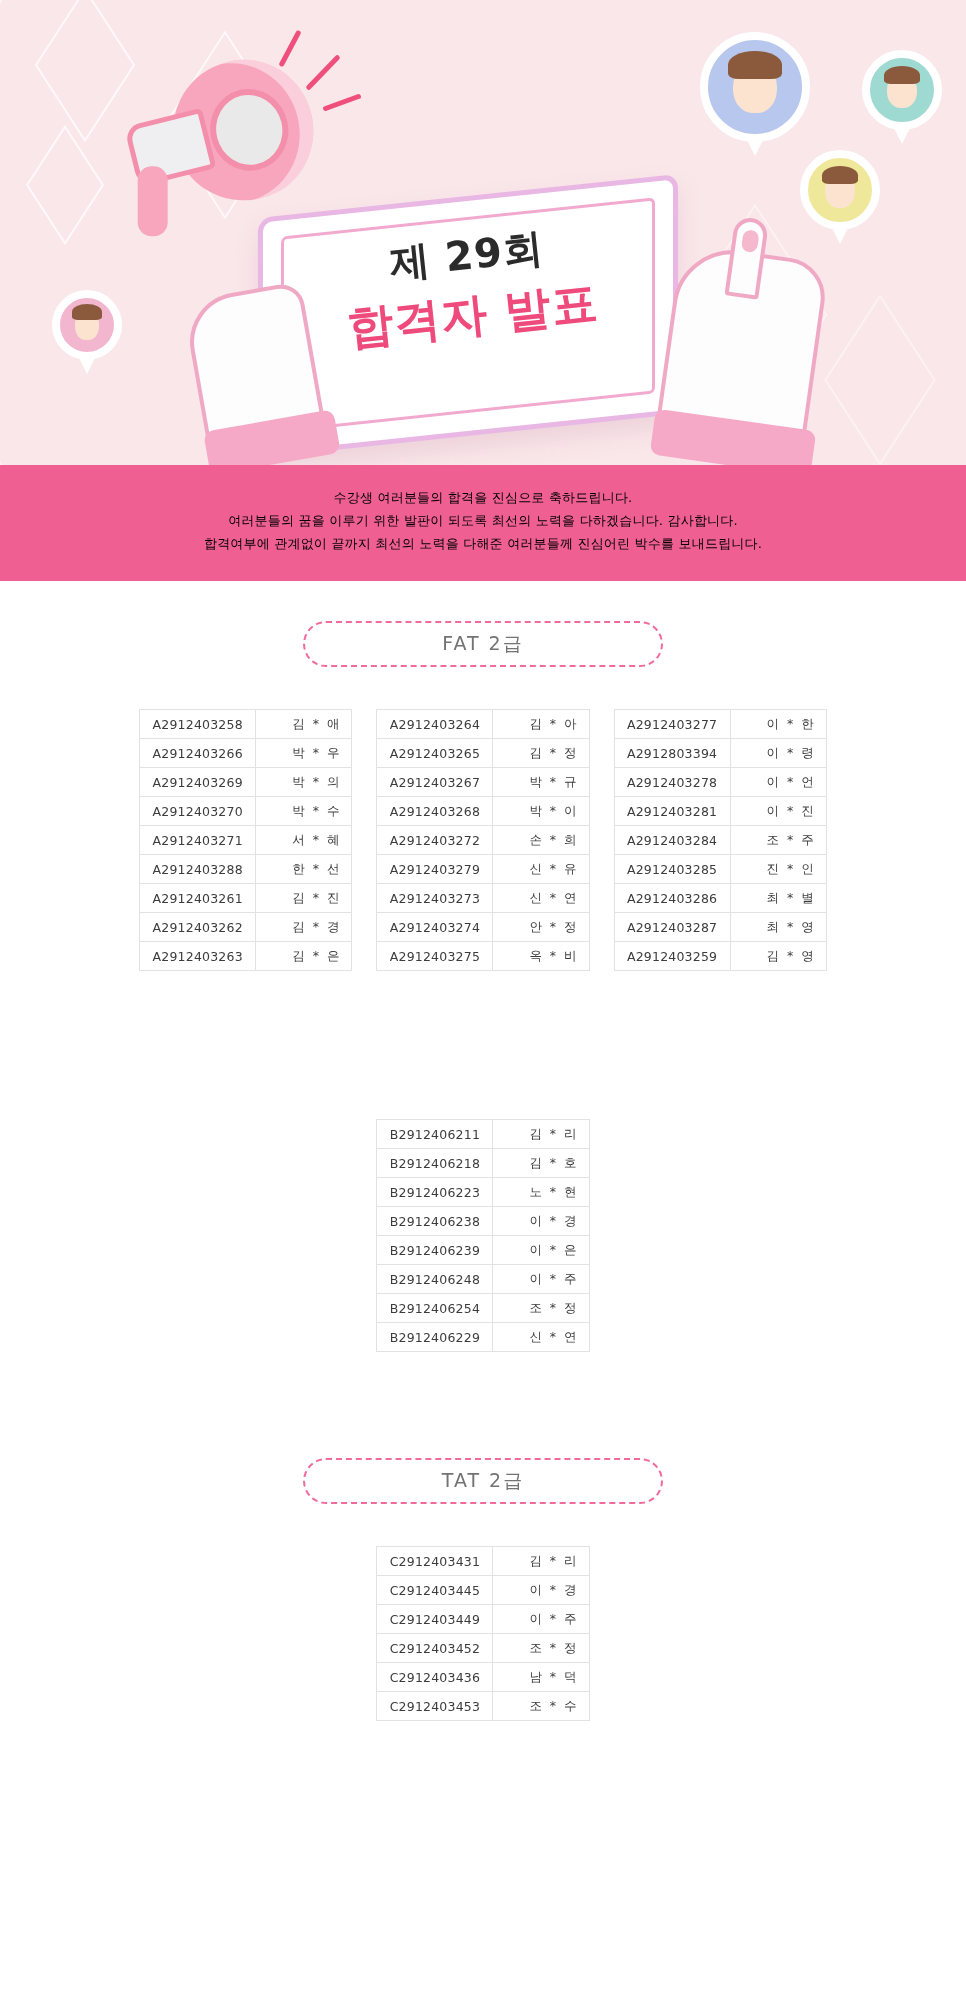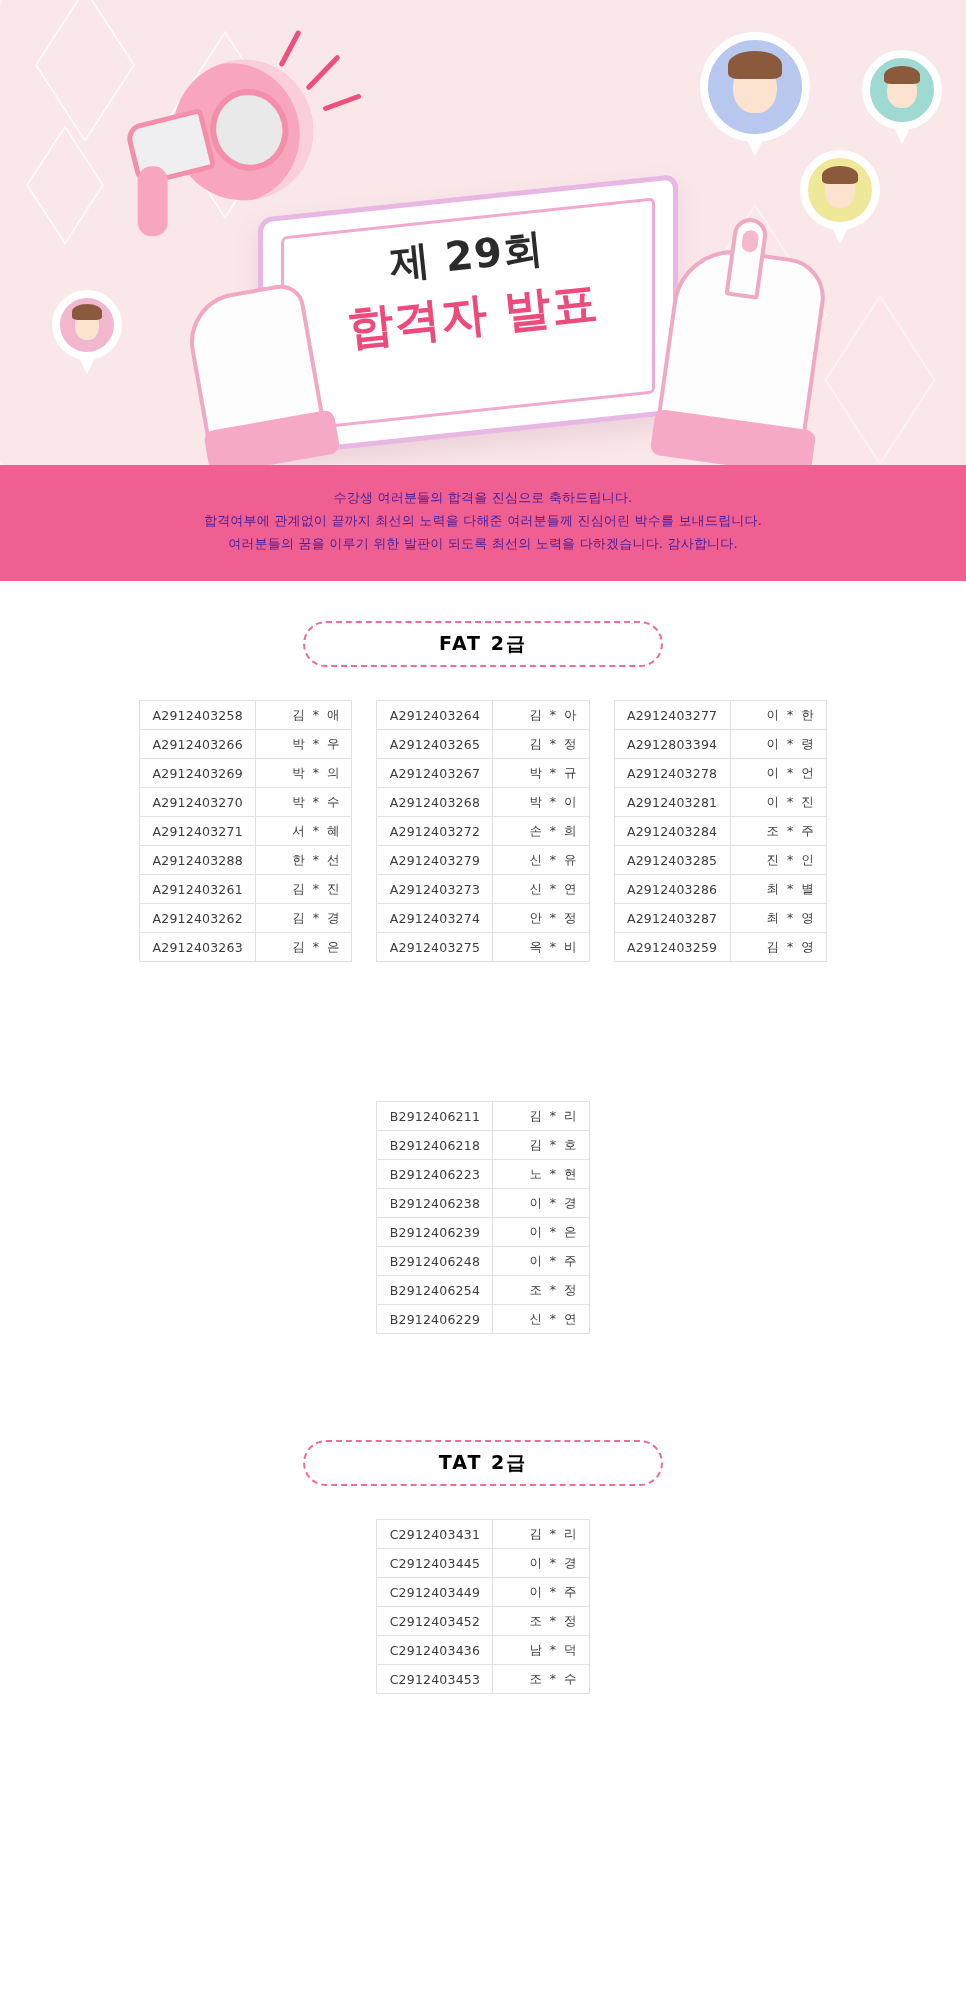--- a/index.html
+++ b/index.html
@@ -246,21 +246,21 @@
   .b2 { left: 862px; top: 50px;  width: 80px;  height: 80px; }
   .b2 .bp-circle { background: #9fdad2; }
   .b3 { left: 800px; top: 150px; width: 80px;  height: 80px; }
   .b3 .bp-circle { background: #efe89a; }
   .b4 { left: 52px;  top: 290px; width: 70px;  height: 70px; }
   .b4 .bp-circle { background: #f2b6cf; }
 
   
   .message {
     background: #ef5f91;
-    color: #4c1d95;
+    color: #000000;
     text-align: center;
     padding: 22px 10px 26px;
     font-size: 13px;
     line-height: 1.75;
     letter-spacing: .2px;
   }
 
   
   .section {
     padding-top: 40px;
@@ -272,30 +272,30 @@
   .section-title {
     width: 360px;
     height: 46px;
     border: 2px dashed #f06a9c;
     border-radius: 26px;
     display: flex;
     align-items: center;
     justify-content: center;
     font-size: 19px;
     letter-spacing: 2px;
-    color: #000000;
-    font-weight: 700;
+    color: #737373;
+    font-weight: 400;
     background: #ffffff;
   }
 
   .tables {
     display: flex;
     justify-content: center;
     gap: 24px;
-    margin-top: 33px;
+    margin-top: 42px;
     padding-bottom: 10px;
   }
   table.pass {
     border-collapse: collapse;
     background: #ffffff;
   }
   table.pass td {
     border: 1px solid #e2e2e2;
     height: 29px;
     font-size: 12.5px;
@@ -398,22 +398,22 @@
       <div class="cuff-l"></div>
     </div>
     <div class="hand-right">
       <div class="finger"></div>
       <div class="cuff-r"></div>
     </div>
   </div>
 
   <div class="message">
     <div>수강생 여러분들의 합격을 진심으로 축하드립니다.</div>
+    <div>여러분들의 꿈을 이루기 위한 발판이 되도록 최선의 노력을 다하겠습니다. 감사합니다.</div>
     <div>합격여부에 관계없이 끝까지 최선의 노력을 다해준 여러분들께 진심어린 박수를 보내드립니다.</div>
-    <div>여러분들의 꿈을 이루기 위한 발판이 되도록 최선의 노력을 다하겠습니다. 감사합니다.</div>
   </div>
 
   <div class="section">
     <div class="section-title-wrap">
       <div class="section-title">FAT 2급</div>
     </div>
     <div class="tables">
       <table class="pass">
           <tbody>
         <tr>

